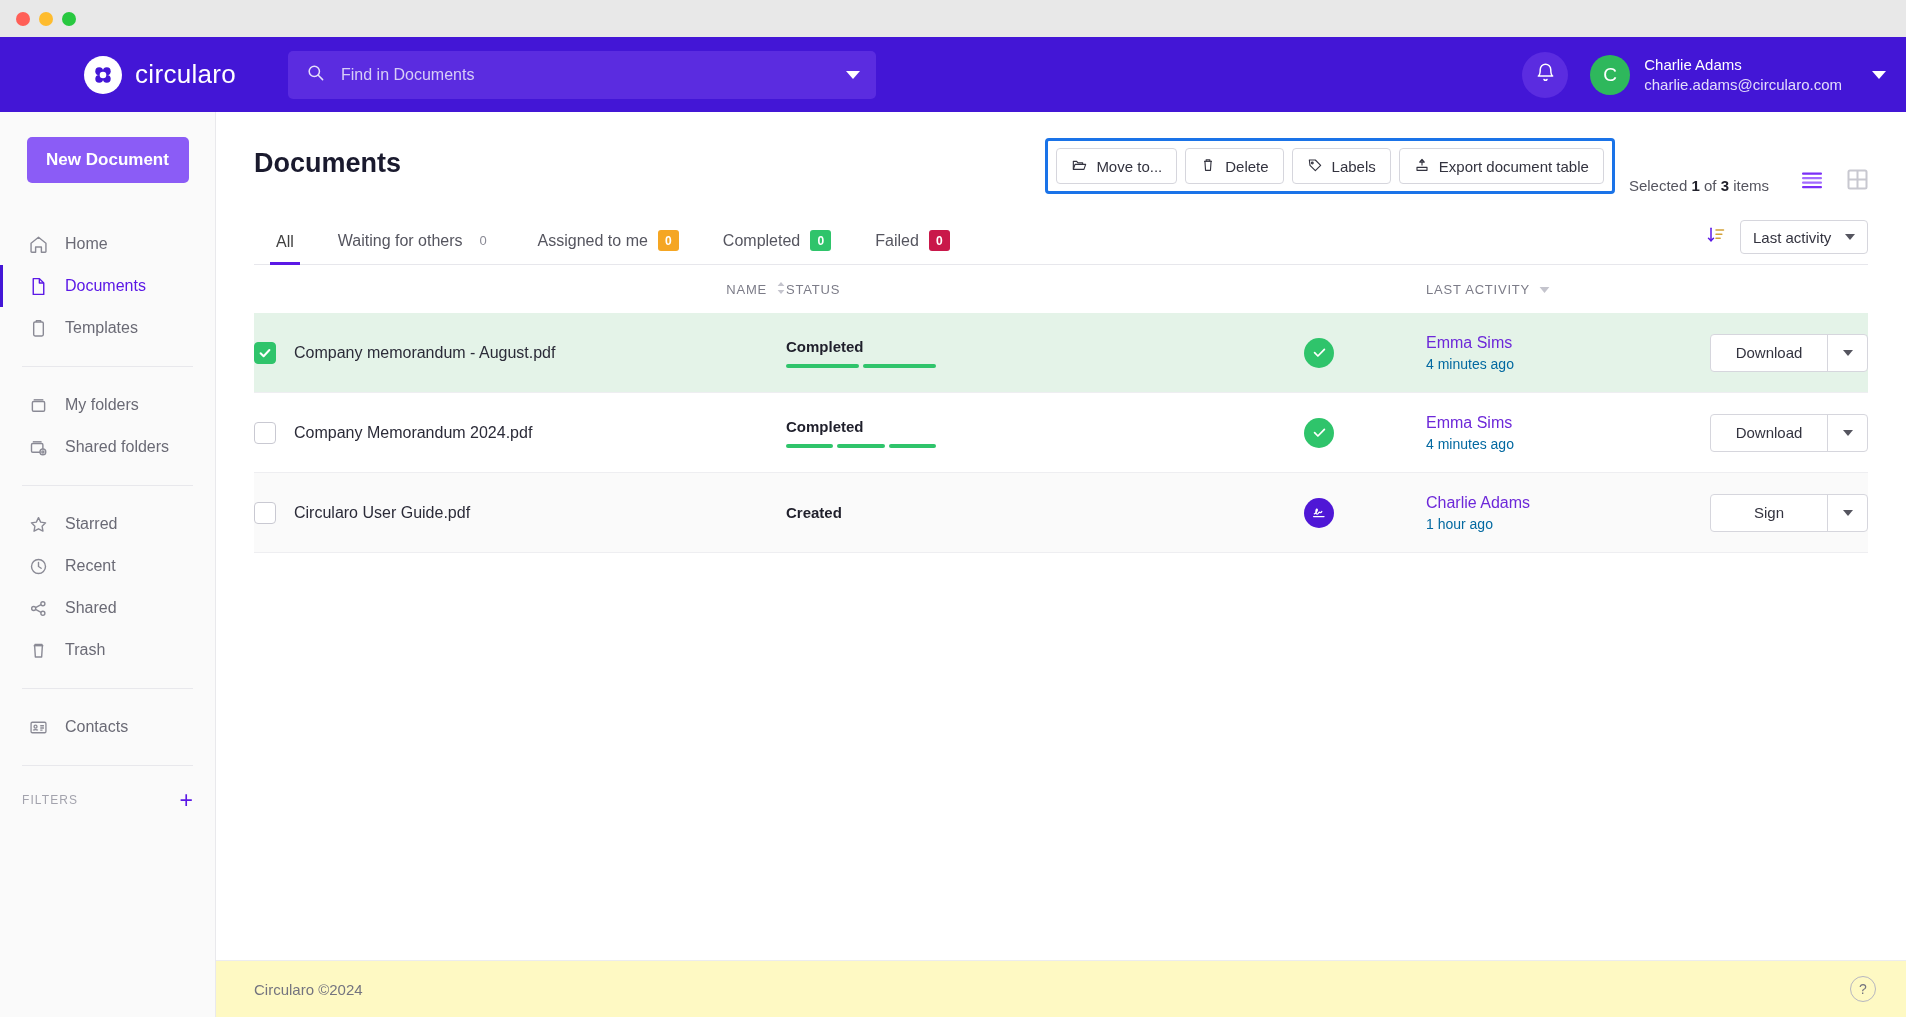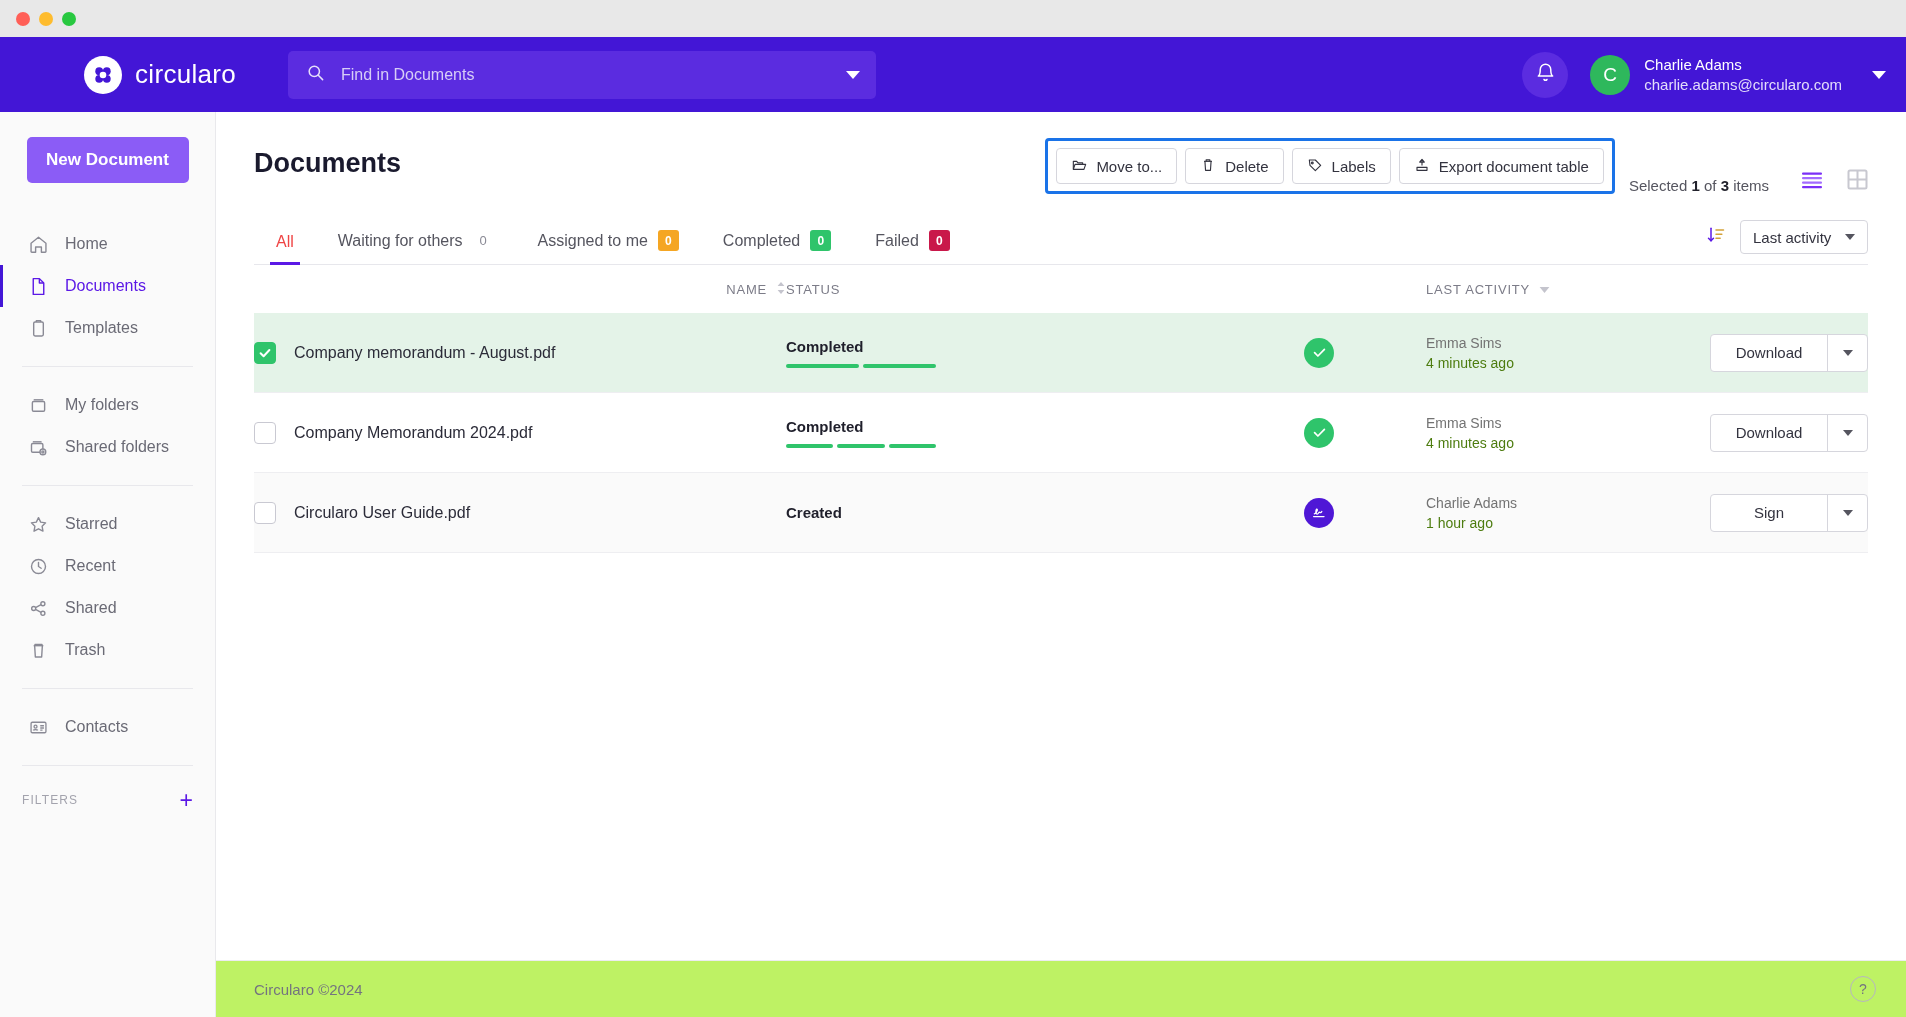--- a/index.html
+++ b/index.html
@@ -205,21 +205,21 @@
     margin-top: 26px;
   }
   .tabs { display: flex; align-items: flex-end; gap: 0; }
   .tab {
     display: flex; align-items: center; gap: 10px;
     padding: 0 22px 13px 22px;
     color: #55555f; font-size: 16px;
     cursor: pointer;
     position: relative;
   }
-  .tab.active { color: #ef4444; }
+  .tab.active { color: #404040; }
   .tab.active::after {
     content: ""; position: absolute; left: 16px; right: 16px; bottom: -1px;
     height: 3px; background: #5b18e6;
   }
   .badge {
     min-width: 21px; height: 21px;
     display: flex; align-items: center; justify-content: center;
     border-radius: 3px;
     font-size: 12px; font-weight: bold; color: #fff;
     padding: 0 5px;
@@ -282,22 +282,22 @@
 
   .cell-icon { flex: 0 0 122px; display: flex; align-items: center; }
   .circle-icon {
     width: 30px; height: 30px; border-radius: 50%;
     display: flex; align-items: center; justify-content: center;
   }
   .circle-icon.green  { background: #2fc46b; }
   .circle-icon.purple { background: #4f17d6; }
 
   .cell-activity { flex: 1; }
-  .act-person { font-size: 14px; color: #737373; }
-  .act-time   { font-size: 14px; color: #4d7c0f; margin-top: 4px; }
+  .act-person { font-size: 16px; color: #6d28d9; }
+  .act-time   { font-size: 14px; color: #0369a1; margin-top: 4px; }
 
   .cell-action { flex: 0 0 158px; display: flex; }
   .split-btn {
     display: flex; height: 38px;
     border: 1px solid #d6d6dd; border-radius: 4px;
     overflow: hidden; background: #fff;
   }
   .split-main {
     width: 116px;
     display: flex; align-items: center; justify-content: center;
@@ -313,21 +313,21 @@
   .split-caret i {
     display: block; width: 0; height: 0;
     border-left: 5px solid transparent;
     border-right: 5px solid transparent;
     border-top: 6px solid #55555f;
   }
 
   
   .footer {
     height: 57px; flex: 0 0 57px;
-    background: #bef264;
+    background: #fef9c3;
     border-top: 1px solid #ececf0;
     display: flex; align-items: center; justify-content: space-between;
     padding: 0 30px 0 38px;
   }
   .footer-text { font-size: 15px; color: #74747f; }
   .help-btn {
     width: 26px; height: 26px; border-radius: 50%;
     border: 1px solid #b6b6c0;
     display: flex; align-items: center; justify-content: center;
     font-size: 14px; color: #74747f; cursor: pointer;

